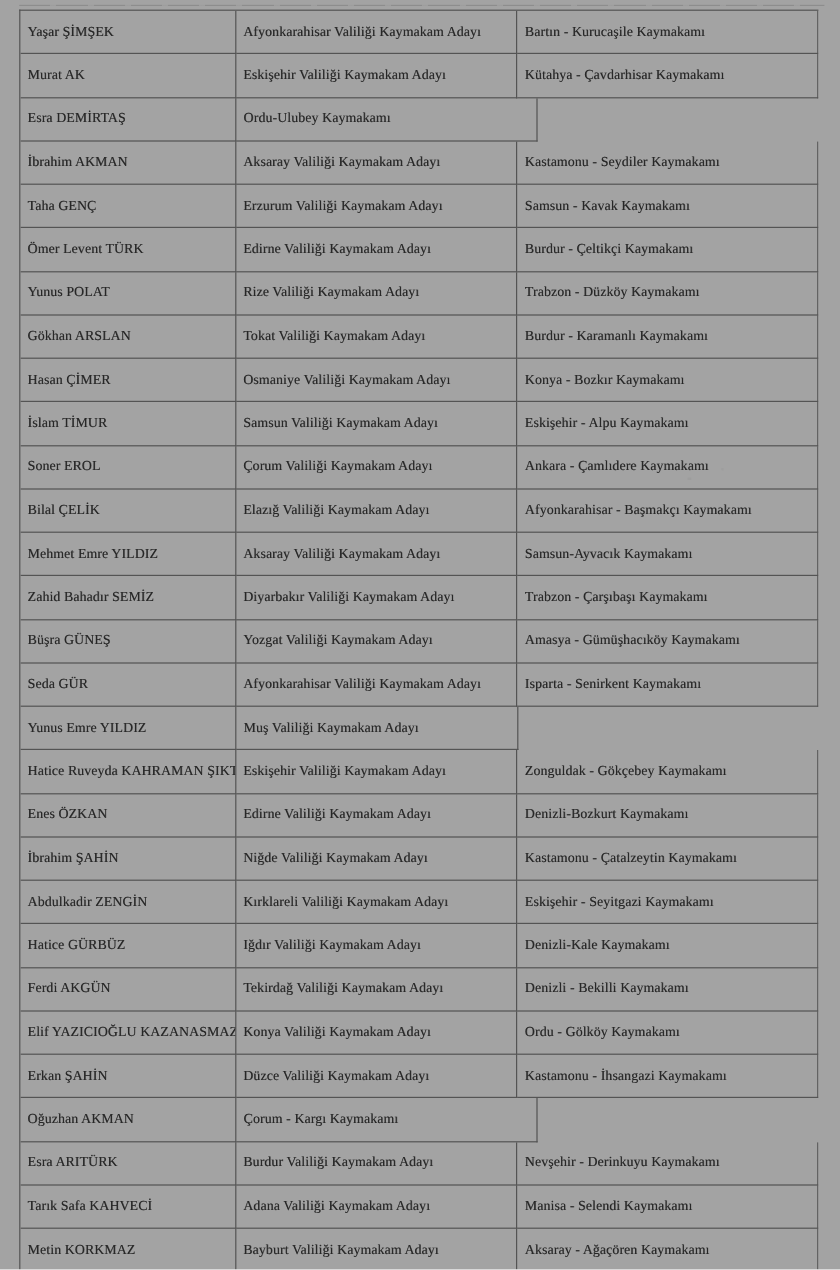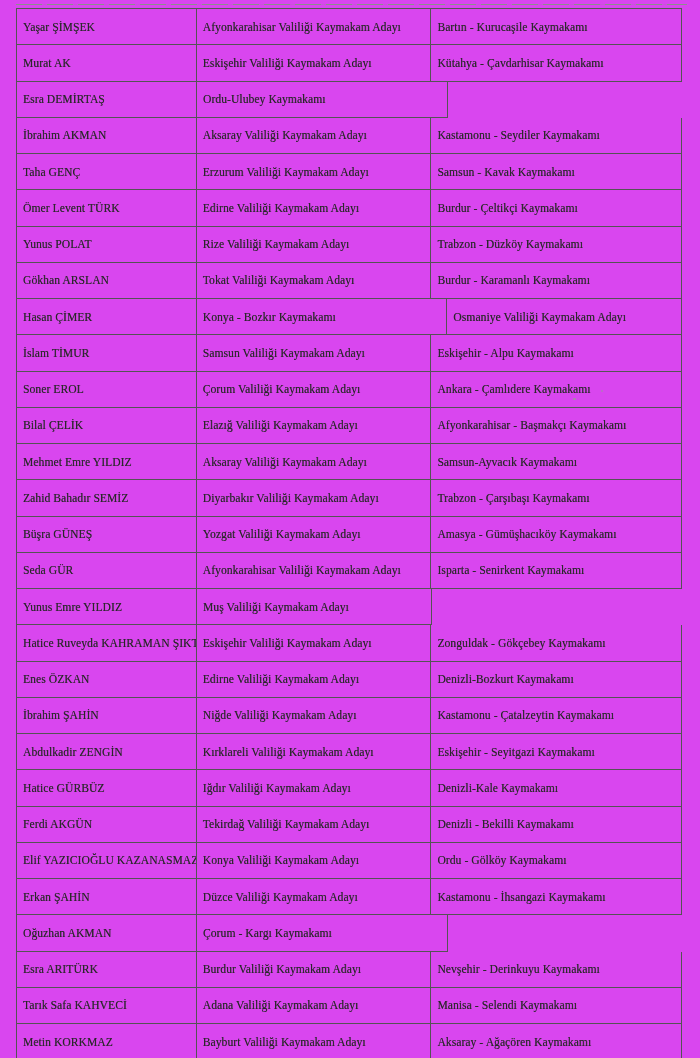--- a/index.html
+++ b/index.html
@@ -4,21 +4,21 @@
 <style>
   html, body {
     margin: 0;
     padding: 0;
     background: #ffffff;
   }
   .page {
     position: relative;
     width: 700px;
     height: 1058px;
-    background: #d946ef;
+    background: #a3a3a3;
     overflow: hidden;
     font-family: "Liberation Serif", "DejaVu Serif", serif;
   }
   
   .topline {
     position: absolute;
     left: 16px;
     top: 4px;
     width: 671px;
     height: 1px;
@@ -124,22 +124,22 @@
   </div>
 
   <div class="row">
     <div class="cell c1">Gökhan ARSLAN</div>
     <div class="cell c2">Tokat Valiliği Kaymakam Adayı</div>
     <div class="cell c3">Burdur - Karamanlı Kaymakamı</div>
   </div>
 
   <div class="row">
     <div class="cell c1">Hasan ÇİMER</div>
+    <div class="cell c2">Osmaniye Valiliği Kaymakam Adayı</div>
     <div class="cell c3">Konya - Bozkır Kaymakamı</div>
-    <div class="cell c2">Osmaniye Valiliği Kaymakam Adayı</div>
   </div>
 
   <div class="row">
     <div class="cell c1">İslam TİMUR</div>
     <div class="cell c2">Samsun Valiliği Kaymakam Adayı</div>
     <div class="cell c3">Eskişehir - Alpu Kaymakamı</div>
   </div>
 
   <div class="row">
     <div class="cell c1">Soner EROL</div>

